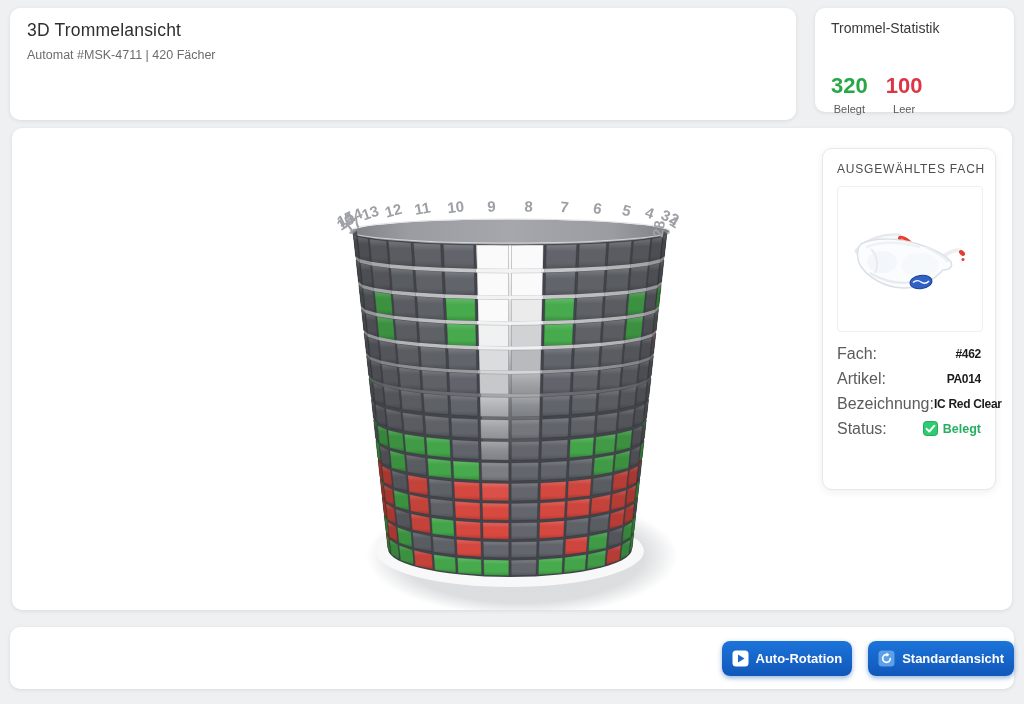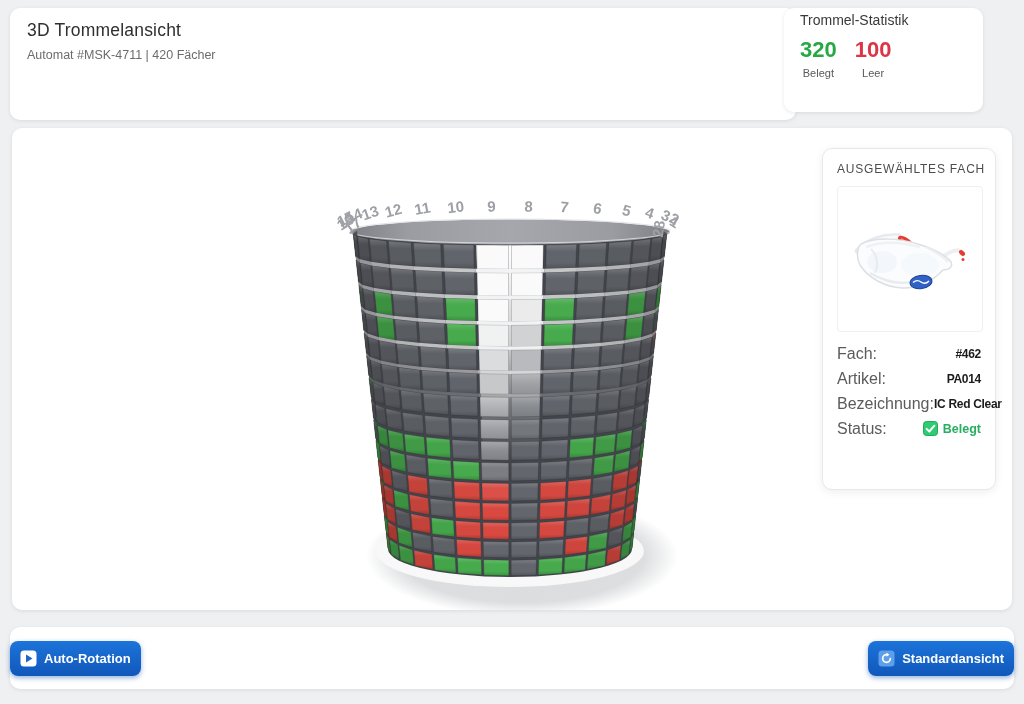--- a/index.html
+++ b/index.html
@@ -5,24 +5,24 @@
   * { margin:0; padding:0; box-sizing:border-box; }
   html,body { width:1024px; height:704px; overflow:hidden; }
   body { background:#eef0f2; font-family:"Liberation Sans", sans-serif; position:relative; }
   .card { position:absolute; background:#fff; border-radius:10px; box-shadow:0 1px 4px rgba(0,0,0,.09); }
 
   
   .title-card { left:10px; top:8px; width:786px; height:112px; padding:12px 17px; }
   .page-title { font-size:17.5px; font-weight:400; color:#2e2f31; letter-spacing:.2px; }
   .page-subtitle { margin-top:7px; font-size:12.5px; color:#6b6c6e; }
 
-  .stats-card { left:784px; top:8px; width:199px; height:104px; padding:4px 16px; }
+  .stats-card { left:815px; top:8px; width:199px; height:104px; padding:12px 16px; }
   .stats-title { font-size:14px; font-weight:400; color:#38393b; }
   .stats-row { display:flex; margin-top:9px; gap:18px; }
-  .stat { text-align:center; }
+  .stat { text-align:center;margin-top:28px; }
   .stat-num { font-size:22px; font-weight:bold; line-height:1.2; }
   .stat-num.green { color:#28a745; }
   .stat-num.red { color:#dc3545; }
   .stat-label { margin-top:4px; font-size:11px; color:#58595b; }
 
   
   .main-card { left:12px; top:128px; width:1000px; height:482px; overflow:hidden; }
   #drum-svg { position:absolute; left:0; top:0; }
 
   
@@ -33,21 +33,21 @@
   .fach-image-box { margin-top:10px; width:146px; height:146px; border:1px solid #efefef;
     border-radius:4px; background:#fff; display:flex; align-items:center; justify-content:center; }
   .fach-fields { margin-top:9px; }
   .fach-row { display:flex; justify-content:space-between; align-items:center; height:25px; }
   .fach-label { font-size:16px; color:#5a5b5d; white-space:nowrap; }
   .fach-value { font-size:12px; font-weight:bold; color:#1c1c1e; white-space:nowrap; letter-spacing:-0.3px; }
   .fach-status-value { display:flex; align-items:center; gap:5px; font-size:12.5px; font-weight:bold; color:#27ae60; }
 
   
   .controls-card { left:10px; top:627px; width:1004px; height:62px;
-    display:flex; align-items:center; justify-content:space-between; gap:16px; }
+    display:flex; align-items:center; justify-content:flex-end; gap:16px; }
   .ctl-btn { display:flex; align-items:center; gap:7px; height:35px; padding:0 10px;
     border:none; border-radius:8px; cursor:pointer;
     background:linear-gradient(180deg,#1c74da 0%, #1157ba 100%);
     box-shadow:0 2px 5px rgba(18,86,180,.45);
     color:#fff; font-family:"Liberation Sans",sans-serif; font-size:13px; font-weight:bold; }
   .ctl-btn svg { display:block; }
 </style>
 </head>
 <body>
 

